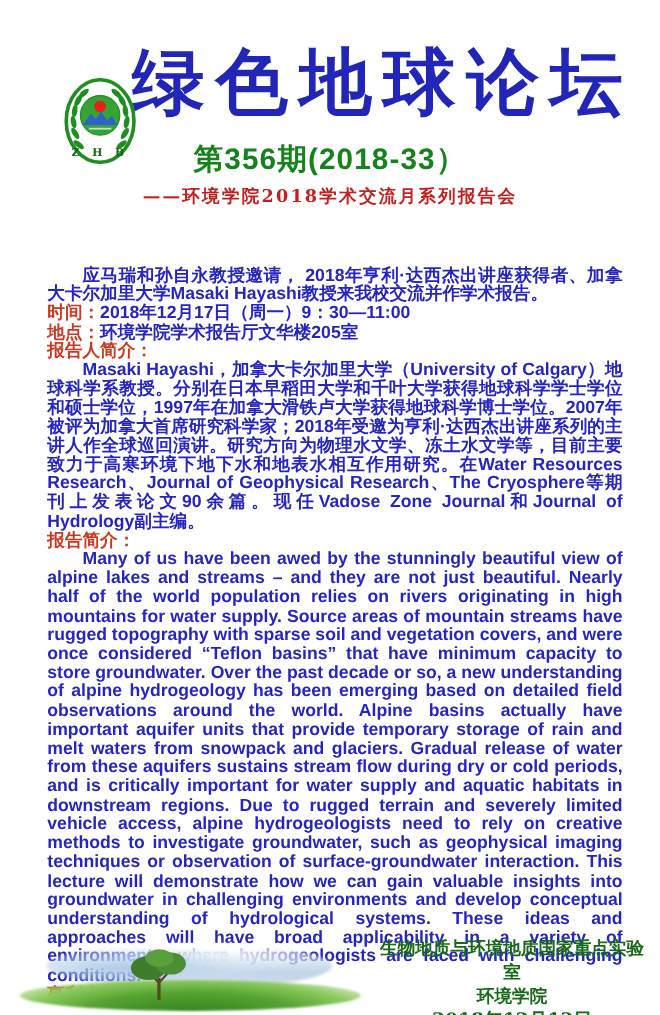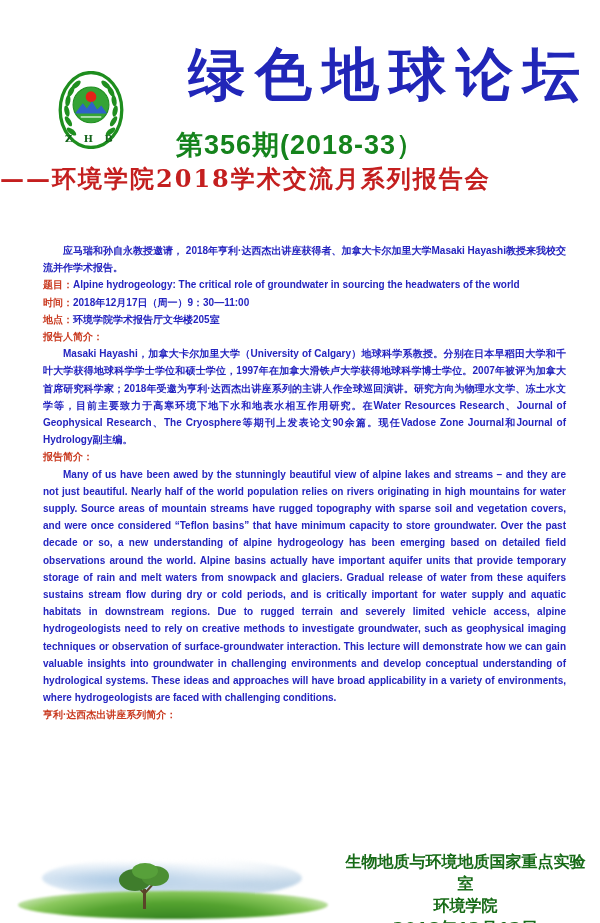--- a/index.html
+++ b/index.html
@@ -6,41 +6,41 @@
   html,body { background:#888; }
   .page {
     position:relative; width:600px; height:923px; margin:0 auto;
     background:#ffffff; overflow:hidden;
     font-family:"Liberation Sans", sans-serif;
   }
   
   .header { position:relative; height:192px; }
   .logo { position:absolute; left:58px; top:33px; width:66px; height:78px; }
   .main-title {
-    margin:38px 10px 16px 120px; text-align:right;
+    margin:38px 10px 16px 120px; text-align:left;
     font-family:"DejaVu Serif", serif; font-weight:bold;
-    font-size:57px; line-height:72px; letter-spacing:10px;
+    font-size:66px; line-height:72px; letter-spacing:10px;
     color:#2126b8; white-space:nowrap;
   }
   .issue-line {
     margin-top:18px; text-align:center;
     font-weight:bold; font-size:27px; line-height:34px;
     color:#15831c; letter-spacing:1px;
   }
   .subtitle-line {
-    margin-top:4px; 
+    margin-top:4px; text-align:center;
     font-family:"DejaVu Serif", serif; font-weight:bold;
-    font-size:24px; line-height:26px; letter-spacing:2px;
+    font-size:16px; line-height:26px; letter-spacing:2px;
     color:#c41f1f;
   }
   
   .content {
     padding:12px 34px 0 43px;
     color:#2525c0; font-weight:bold;
-    font-size:10px; line-height:17.2px;
+    font-size:16px; line-height:17.2px;
     text-align:justify;
   }
   .content p { text-align:justify; }
   .indent { text-indent:2em; }
   .red { color:#c93a20; }
   .red-heading { color:#c93a20; text-align:center; }
   
   .footer { position:absolute; left:0; right:0; bottom:0; height:88px; display:flex; }
   .welcome-wrap { position:relative; width:345px; height:88px; flex:0 0 345px; }
   .scene { position:absolute; left:18px; top:20px; width:310px; height:64px; }
@@ -100,21 +100,20 @@
       <text x="32" y="69" text-anchor="middle" font-family="DejaVu Serif, serif" font-size="9.5" font-weight="bold" letter-spacing="4" fill="#14641a">Z H B</text>
     </svg>
     <div class="main-title">绿色地球论坛</div>
     <div class="issue-line">第356期(2018-33）</div>
     <div class="subtitle-line">——环境学院2018学术交流月系列报告会</div>
   </div>
 
   <div class="content">
     <p class="indent">应马瑞和孙自永教授邀请， 2018年亨利·达西杰出讲座获得者、加拿大卡尔加里大学Masaki Hayashi教授来我校交流并作学术报告。</p>
 
-    <p><span class="red">题目：</span><span>Alpine hydrogeology: The critical role of groundwater in sourcing the headwaters of the world</span></p>
 
     <p><span class="red">时间：</span><span>2018年12月17日（周一）9：30—11:00</span></p>
 
     <p><span class="red">地点：</span><span>环境学院学术报告厅文华楼205室</span></p>
 
     <p class="red-heading">报告人简介：</p>
     <p class="indent">Masaki Hayashi，加拿大卡尔加里大学（University of Calgary）地球科学系教授。分别在日本早稻田大学和千叶大学获得地球科学学士学位和硕士学位，1997年在加拿大滑铁卢大学获得地球科学博士学位。2007年被评为加拿大首席研究科学家；2018年受邀为亨利·达西杰出讲座系列的主讲人作全球巡回演讲。研究方向为物理水文学、冻土水文学等，目前主要致力于高寒环境下地下水和地表水相互作用研究。在Water Resources Research、Journal of Geophysical Research、The Cryosphere等期刊上发表论文90余篇。现任Vadose Zone Journal和Journal of Hydrology副主编。</p>
 
     <p class="red-heading">报告简介：</p>
     <p class="indent">Many of us have been awed by the stunningly beautiful view of alpine lakes and streams – and they are not just beautiful. Nearly half of the world population relies on rivers originating in high mountains for water supply. Source areas of mountain streams have rugged topography with sparse soil and vegetation covers, and were once considered “Teflon basins” that have minimum capacity to store groundwater. Over the past decade or so, a new understanding of alpine hydrogeology has been emerging based on detailed field observations around the world. Alpine basins actually have important aquifer units that provide temporary storage of rain and melt waters from snowpack and glaciers. Gradual release of water from these aquifers sustains stream flow during dry or cold periods, and is critically important for water supply and aquatic habitats in downstream regions. Due to rugged terrain and severely limited vehicle access, alpine hydrogeologists need to rely on creative methods to investigate groundwater, such as geophysical imaging techniques or observation of surface-groundwater interaction. This lecture will demonstrate how we can gain valuable insights into groundwater in challenging environments and develop conceptual understanding of hydrological systems. These ideas and approaches will have broad applicability in a variety of environments, where hydrogeologists are faced with challenging conditions.</p>

